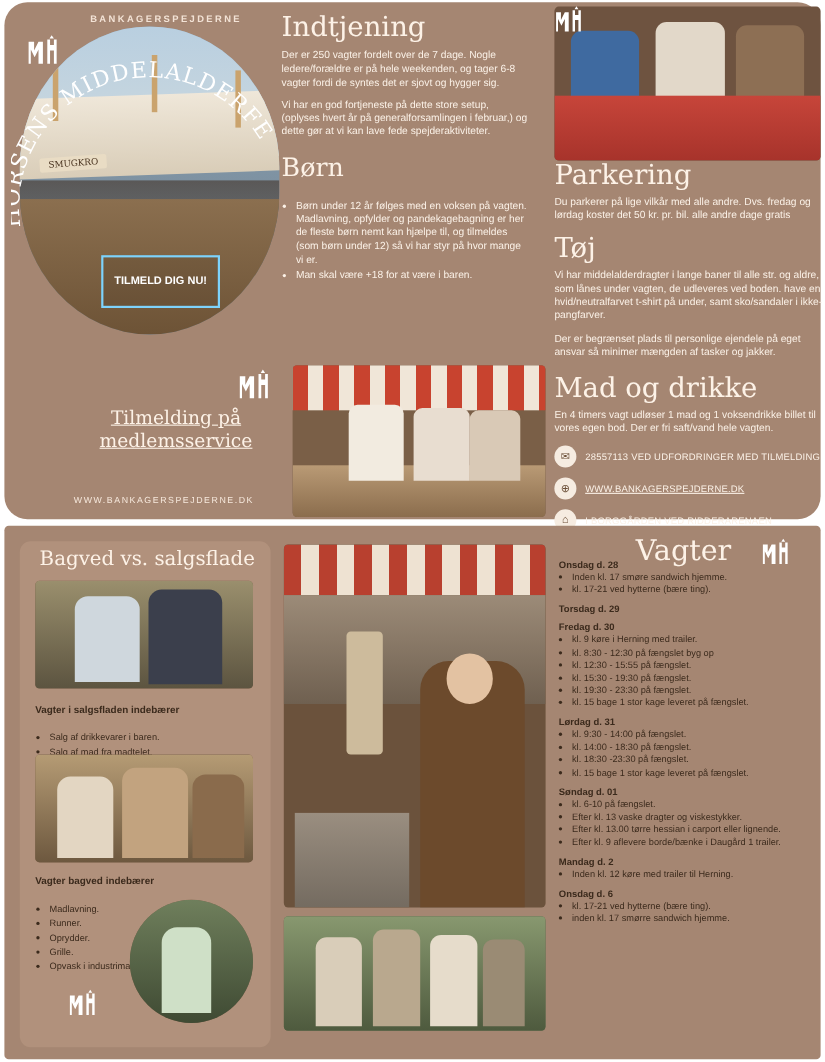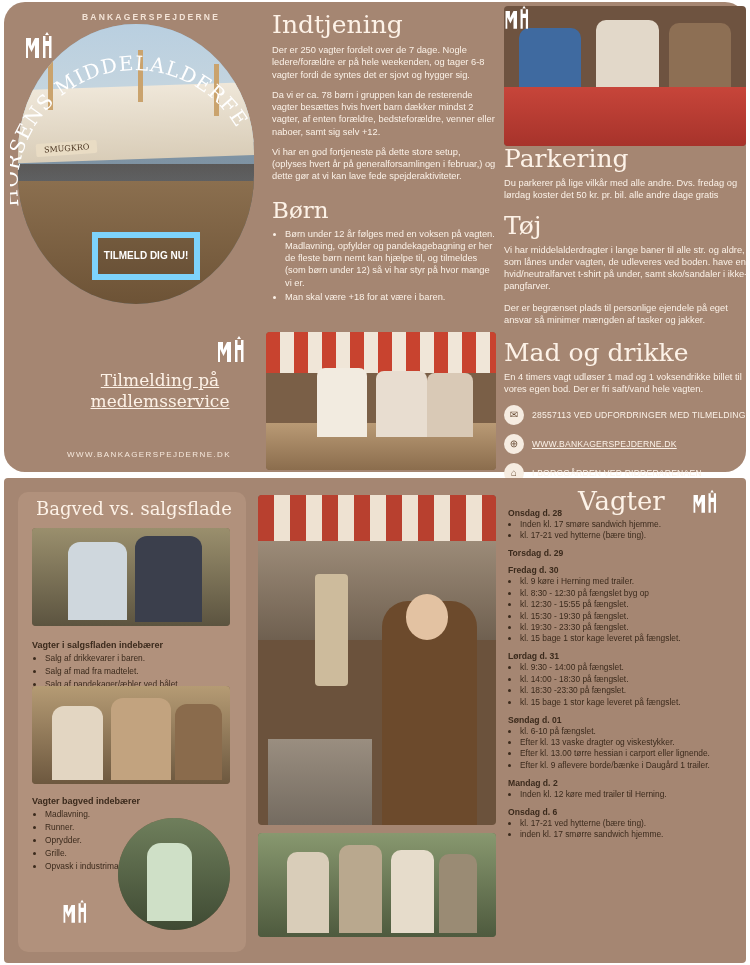--- a/index.html
+++ b/index.html
@@ -34,21 +34,21 @@
     color:#fdf2e7;
     font-weight:normal;
   }
   .body-txt {
     color:#fbf1e7;
     font-size:9.3px;
     line-height:1.32;
   }
   .body-txt.dark { color:#3b2a1c; }
   ul.bul {
-    margin:3px 0 0 0;
+    margin:15px 0 0 0;
     padding-left:13px;
   }
   ul.bul li { margin-bottom:2px; }
 
   
   .logo {
     display:inline-block;
     position:relative;
     width:34px; height:34px;
     color:#ffffff;
@@ -77,21 +77,21 @@
     position:absolute; left:18px; top:118px;
     background:#e9dcc4; color:#4a3420;
     font-size:8px; padding:2px 8px; border-radius:2px;
     transform:rotate(-4deg);
     font-family:"DejaVu Serif", serif;
   }
 
   #tilmeld-box {
     position:absolute; left:88px; top:230px;
     width:108px; height:48px;
-    border:6px solid #7dd3fc;
+    border:2px solid #7dd3fc;
     color:#ffffff;
     font-size:10px;
     font-weight:bold;
     display:flex; align-items:center; justify-content:center;
     text-align:center; line-height:1.25;
     background:rgba(0,0,0,.08);
   }
 
   #festival-arc {
     position:absolute; left:6px; top:36px;
@@ -118,21 +118,21 @@
     text-decoration:underline;
     line-height:1.25;
   }
   #url-bottom {
     position:absolute; left:40px; top:448px; width:210px;
     text-align:center;
     font-size:8px; letter-spacing:1.4px; color:#f6e8dc;
   }
 
   
-  #col-mid { position:absolute; left:268px; top:8px; width:224px; }
+  #col-mid { position:absolute; left:252px; top:8px; width:224px; }
   #col-mid h2 { margin:0 0 5px 0; font-size:25px; }
   #col-mid h2.small { font-size:23px; margin-top:14px; }
   #col-mid p { margin:0 0 8px 0; }
 
   
   #photo-mid {
     position:absolute; left:262px; top:330px;
     width:230px; height:138px;
     border-radius:4px; overflow:hidden;
     background:#7a5f47;
@@ -316,21 +316,20 @@
       </svg>
     </span>
 
     <a id="tilmelding-link" href="#">Tilmelding på medlemsservice </a>
 
     <div id="url-bottom">WWW.BANKAGERSPEJDERNE.DK</div>
 
     <div id="col-mid">
       <h2 class="heading-script">Indtjening</h2>
       <p class="body-txt">Der er 250 vagter fordelt over de 7 dage. Nogle ledere/forældre er på hele weekenden, og tager 6-8 vagter fordi de syntes det er sjovt og hygger sig.</p>
-      <p class="body-txt">Da vi er ca. 78 børn i gruppen kan de resterende vagter besættes hvis hvert barn dækker mindst 2 vagter, af enten forældre, bedsteforældre, venner eller naboer, samt sig selv +12.</p>
       <p class="body-txt">Vi har en god fortjeneste på dette store setup, (oplyses hvert år på generalforsamlingen i februar,) og dette gør at vi kan lave fede spejderaktiviteter.</p>
 
       <h2 class="heading-script small">Børn</h2>
       <ul class="bul body-txt">
         <li>Børn under 12 år følges med en voksen på vagten. Madlavning, opfylder og pandekagebagning er her de fleste børn nemt kan hjælpe til, og tilmeldes (som børn under 12) så vi har styr på hvor mange vi er.</li>
         <li>Man skal være +18 for at være i baren.</li>
       </ul>
     </div>
 
     <div id="photo-mid">

